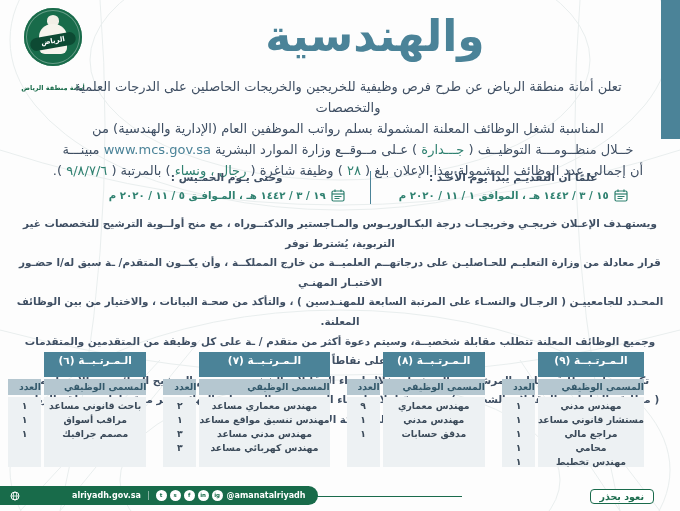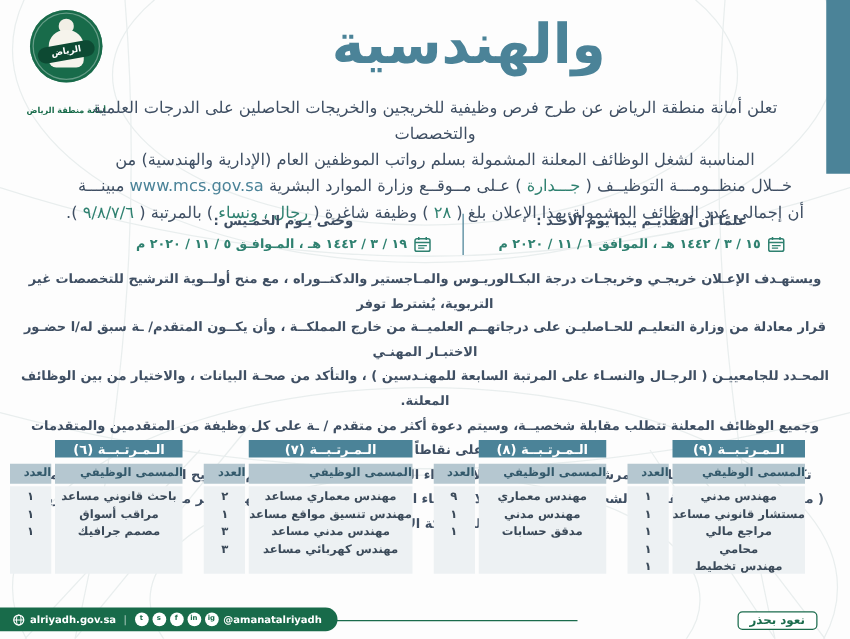--- a/index.html
+++ b/index.html
@@ -41,32 +41,32 @@
 
   
   .details{top:214px;right:16px;left:16px;text-align:center;font-size:10.4px;font-weight:700;
            color:#3f4f63;line-height:19.6px;}
 
   
   .tables{top:352px;right:36px;left:8px;display:flex;gap:17px;}
   .rank-table{flex:1;display:grid;grid-template-columns:1fr 33px;column-gap:3px;row-gap:2px;
               align-content:start;}
   .rt-title{background:#4b8398;color:#fff;font-size:10.5px;font-weight:800;text-align:center;
-            height:14px;line-height:17px;}
+            height:25px;line-height:17px;}
   .rt-title-spacer{height:17px;}
   .rt-hdr{background:#b5c7d0;color:#33596b;font-size:9.3px;font-weight:800;height:16px;line-height:16px;text-align:right;}
   .rt-body{background:#edf1f3;height:70px;padding-top:2px;box-sizing:border-box;}
   .rt-row{height:14px;line-height:14px;font-size:9.3px;font-weight:700;color:#3b4a59;text-align:center;white-space:nowrap;}
 
   
   .footer-line{bottom:14px;left:8px;right:218px;border-top:1px solid #1a6b4c;height:0;}
   .footer-banner{bottom:6px;left:0;height:19px;background:#186b4a;border-radius:0 10px 10px 0;
                  display:flex;flex-direction:row;align-items:center;gap:4px;padding:0 12px 0 10px;
                  direction:ltr;color:#fff;}
-  .site-text{font-size:8px;font-weight:bold;color:#fff;}
+  .site-text{font-size:8px;font-weight:bold;color:#fff;margin-left:48px;}
   .banner-sep{font-size:8px;color:#ffffffaa;margin:0 2px;}
   .soc-icons{display:flex;gap:3px;direction:ltr;}
   .soc{width:11px;height:11px;border-radius:50%;background:#fff;color:#186b4a;font-size:5.5px;
        font-weight:bold;display:flex;align-items:center;justify-content:center;line-height:1;}
   .handle-text{font-size:8px;font-weight:bold;color:#fff;}
   .slogan-badge{bottom:7px;right:26px;background:#fff;border:1.4px solid #1a6b4c;border-radius:4px;
                 padding:1px 9px;font-size:9.5px;font-weight:800;color:#1a6b4c;}
 </style>
 </head>
 <body>

